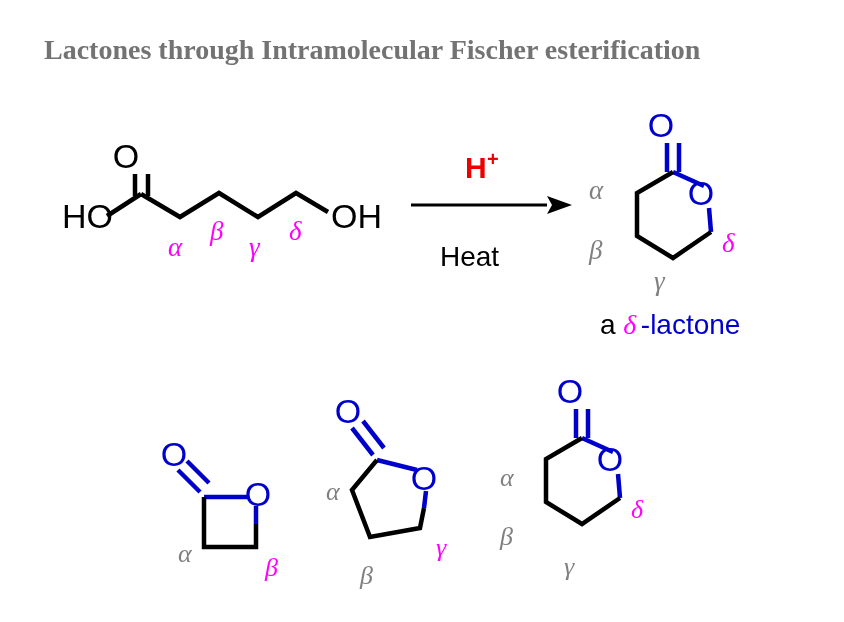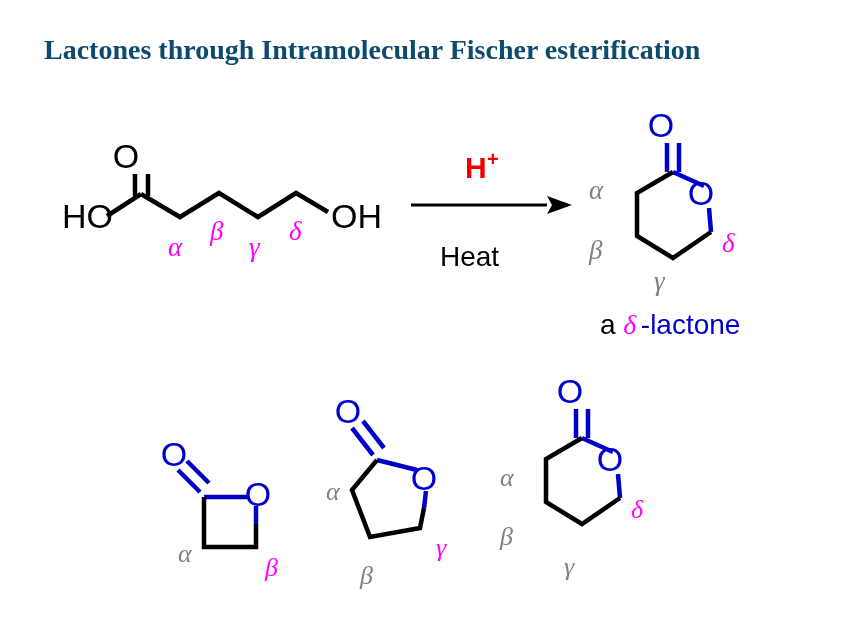--- a/index.html
+++ b/index.html
@@ -15,21 +15,21 @@
     overflow: hidden;
     font-family: "Liberation Sans", sans-serif;
   }
   #title {
     position: absolute;
     left: 44px;
     top: 34px;
     font-family: "Liberation Serif", serif;
     font-weight: bold;
     font-size: 28px;
-    color: #0c4a6e;
+    color: #737373;
     white-space: nowrap;
     letter-spacing: 0px;
   }
   .svg-layer {
     position: absolute;
     left: 0;
     top: 0;
     width: 844px;
     height: 622px;
   }

